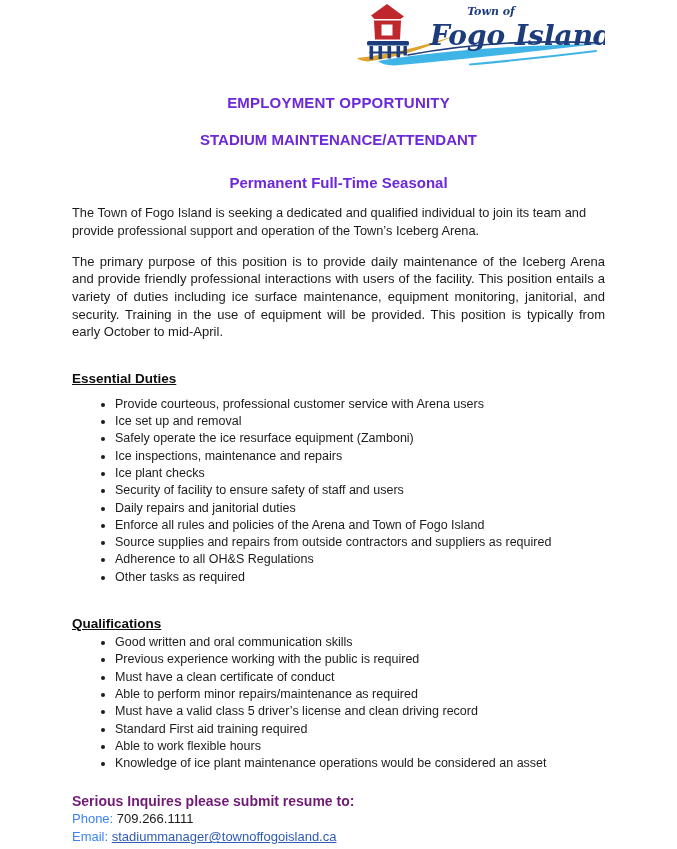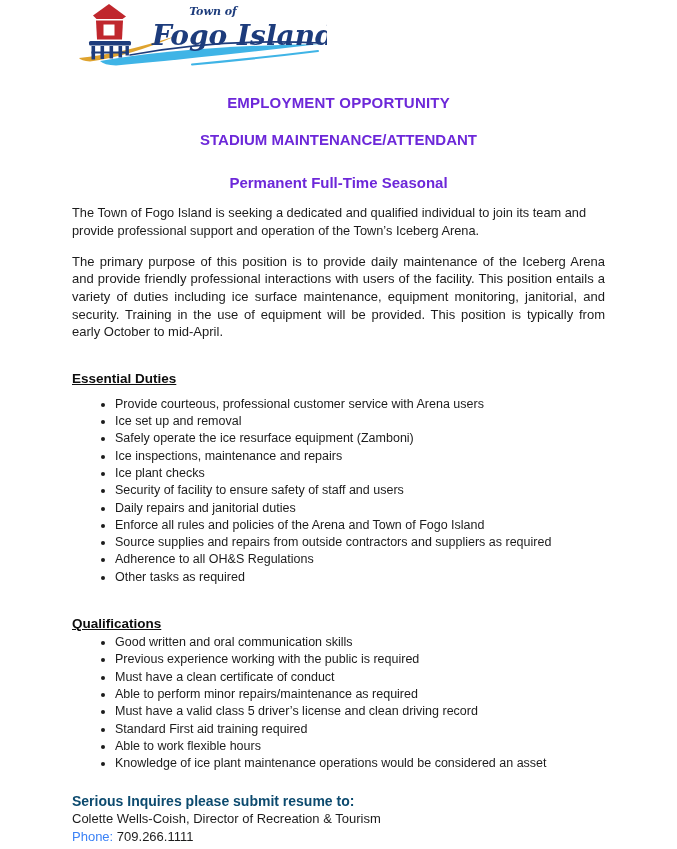--- a/index.html
+++ b/index.html
@@ -5,21 +5,21 @@
   html, body { margin: 0; padding: 0; }
   body {
     width: 677px; height: 849px;
     background: #ffffff;
     overflow: hidden;
     font-family: "Liberation Sans", sans-serif;
     color: #1c1c1c;
   }
   .content { padding: 0 72px; }
 
-  .logo-wrap { display: flex; justify-content: flex-start; margin-top: 3px; }
+  .logo-wrap { display: flex; justify-content: flex-end; margin-top: 3px; }
   .logo-svg { display: block; }
 
   .h-center { text-align: center; font-weight: bold; color: #6d28d9; }
   .h-opportunity { font-size: 15px; margin-top: 27px; letter-spacing: 0.2px; }
   .h-position { font-size: 15px; margin-top: 20px; }
   .h-type { font-size: 15px; margin-top: 26px; }
 
   .intro-italic {
     font-size: 12.8px;
     line-height: 18px;
@@ -45,21 +45,21 @@
     list-style: disc;
   }
   ul.quals { margin-top: 3px; }
   ul.duties li {
     font-size: 12.5px;
     line-height: 17.3px;
     color: #1c1c1c;
   }
 
   .contact { margin-top: 20px; }
-  .contact-heading { font-weight: bold; font-size: 14px; color: #0c4a6e; line-height: 18px; }
+  .contact-heading { font-weight: bold; font-size: 14px; color: #701a75; line-height: 18px; }
   .contact-line { font-size: 13px; line-height: 17.8px; }
   .lbl { font-weight: normal; color: #3b82f6; }
   .email-link { color: #2f5bb7; text-decoration: underline; cursor: pointer; }
 </style>
 </head>
 <body>
 
 <div class="content">
 
   <div class="logo-wrap">
@@ -119,21 +119,20 @@
     <li>Must have a clean certificate of conduct</li>
     <li>Able to perform minor repairs/maintenance as required</li>
     <li>Must have a valid class 5 driver’s license and clean driving record</li>
     <li>Standard First aid training required</li>
     <li>Able to work flexible hours</li>
     <li>Knowledge of ice plant maintenance operations would be considered an asset</li>
   </ul>
 
   <div class="contact">
     <div class="contact-heading">Serious Inquires please submit resume to:</div>
-    <div class="contact-line">Colette Wells-Coish, Director of Recreation &amp; Tourism</div>
     <div class="contact-line">
       <span class="lbl">Phone:</span>
       <span>709.266.1111</span>
     </div>
     <div class="contact-line">
       <span class="lbl">Email:</span>
       <a class="email-link">stadiummanager@townoffogoisland.ca</a>
     </div>
     <div class="contact-line">
       <span class="lbl">Fax:</span>

